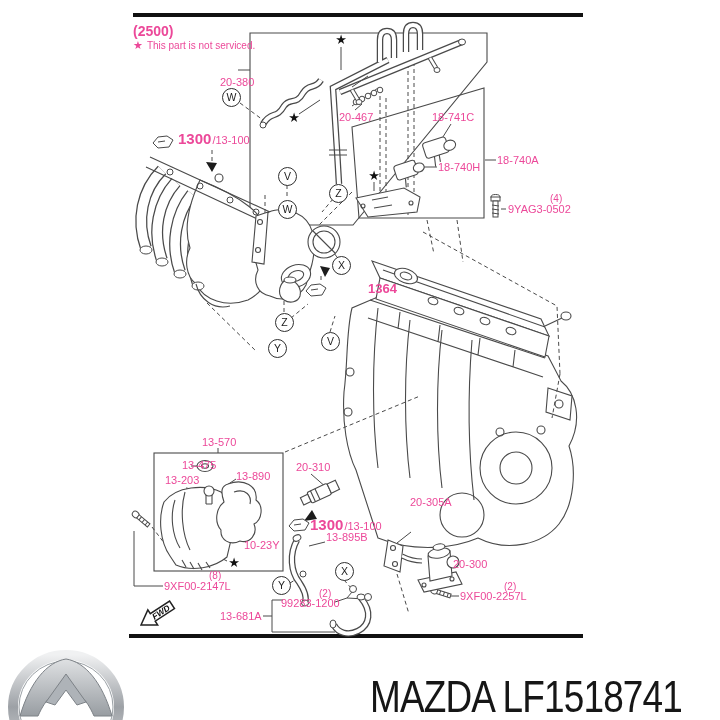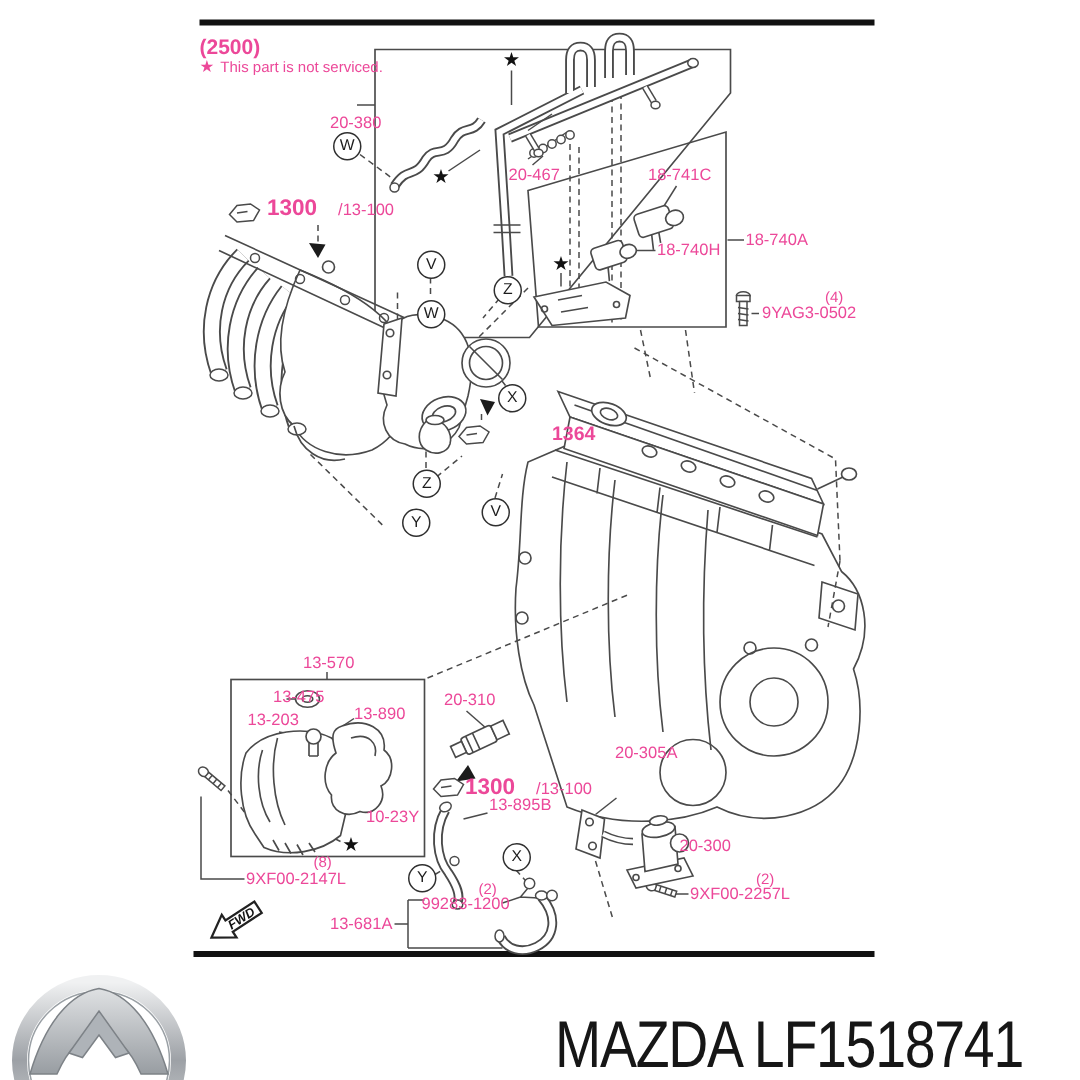--- a/index.html
+++ b/index.html
@@ -4,21 +4,21 @@
 <style>
   html,body{margin:0;padding:0;background:#fff;}
   .stage{position:relative;width:720px;height:720px;background:#ffffff;overflow:hidden;
          font-family:"Liberation Sans",sans-serif;color:#1c1c1c;}
   .art{position:absolute;left:0;top:0;}
   .lbl{position:absolute;font-size:11px;line-height:1;white-space:nowrap;color:#ec4899;}
   .fs10{font-size:10px;}
   .fs13{font-size:13px;font-weight:700;}
   .fs14{font-size:14px;font-weight:700;}
   .big{font-size:15px;font-weight:700;}
-  .pairrow{display:flex;align-items:baseline;gap:14px;}
+  .pairrow{display:flex;align-items:baseline;gap:1px;}
   .legend{display:flex;align-items:center;gap:4px;font-size:10px;}
   .legend .st{font-size:11px;}
   .mk{position:absolute;width:17px;height:17px;border:1.5px solid #2f2f2f;border-radius:50%;
       background:#fff;display:flex;align-items:center;justify-content:center;
       font-size:10.5px;line-height:1;color:#1c1c1c;}
   .plate{position:absolute;left:370px;top:672px;font-size:44px;font-weight:400;
          letter-spacing:-1px;color:#161616;transform:scaleX(.84);transform-origin:left top;
          white-space:nowrap;}
 </style>
 </head>

